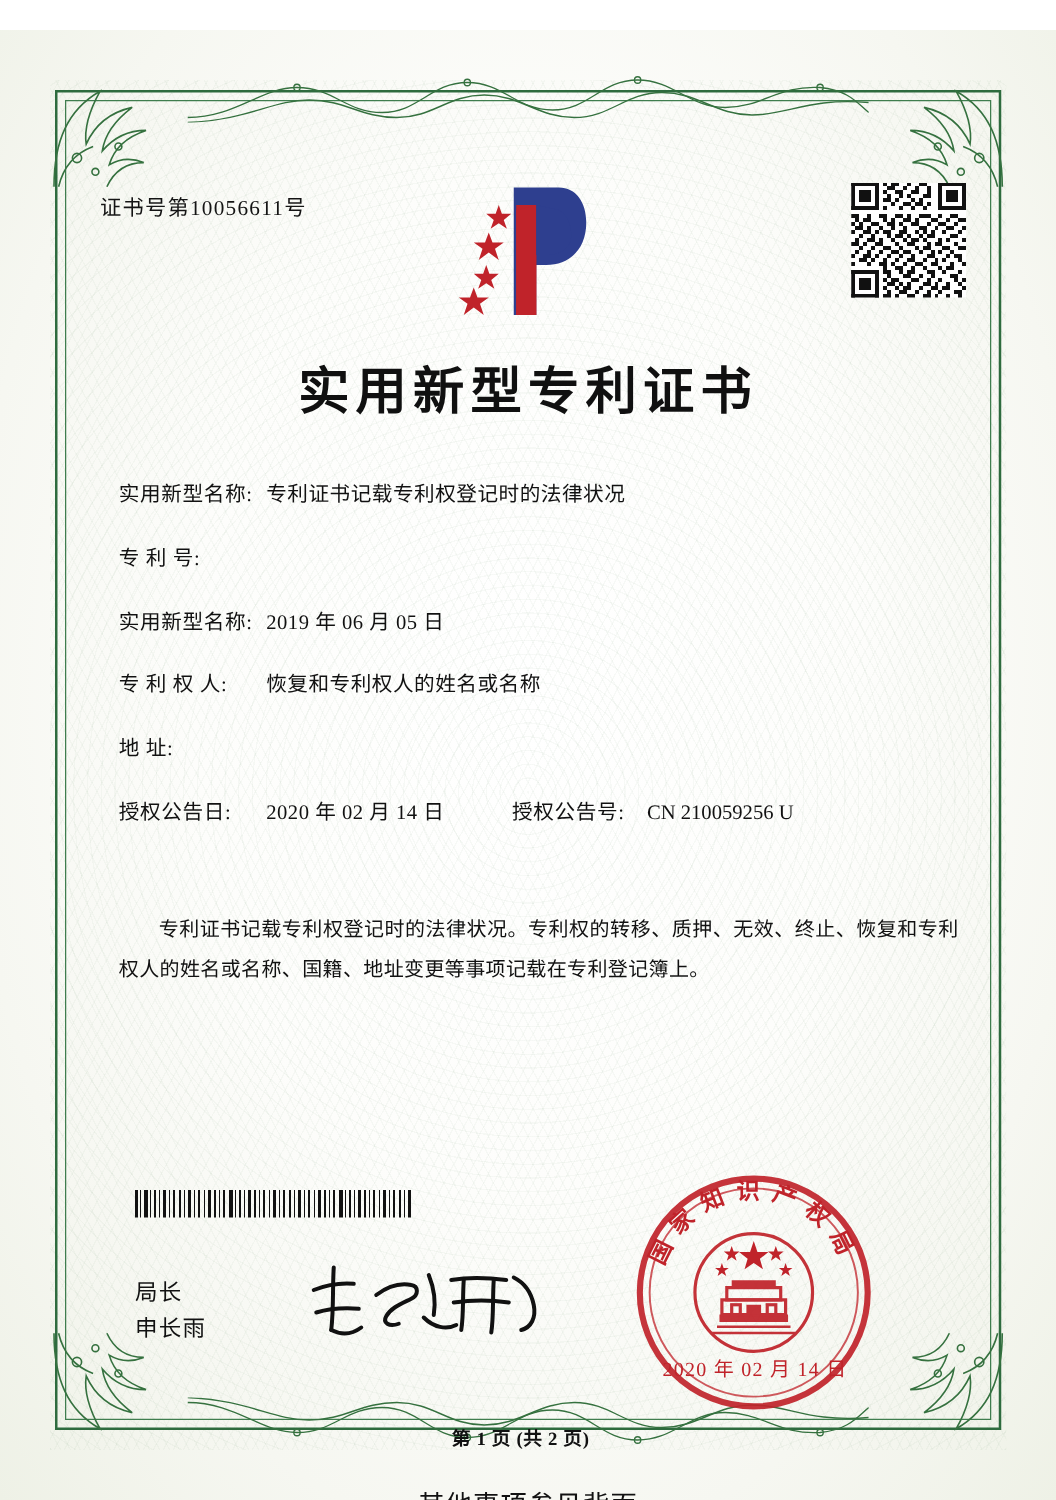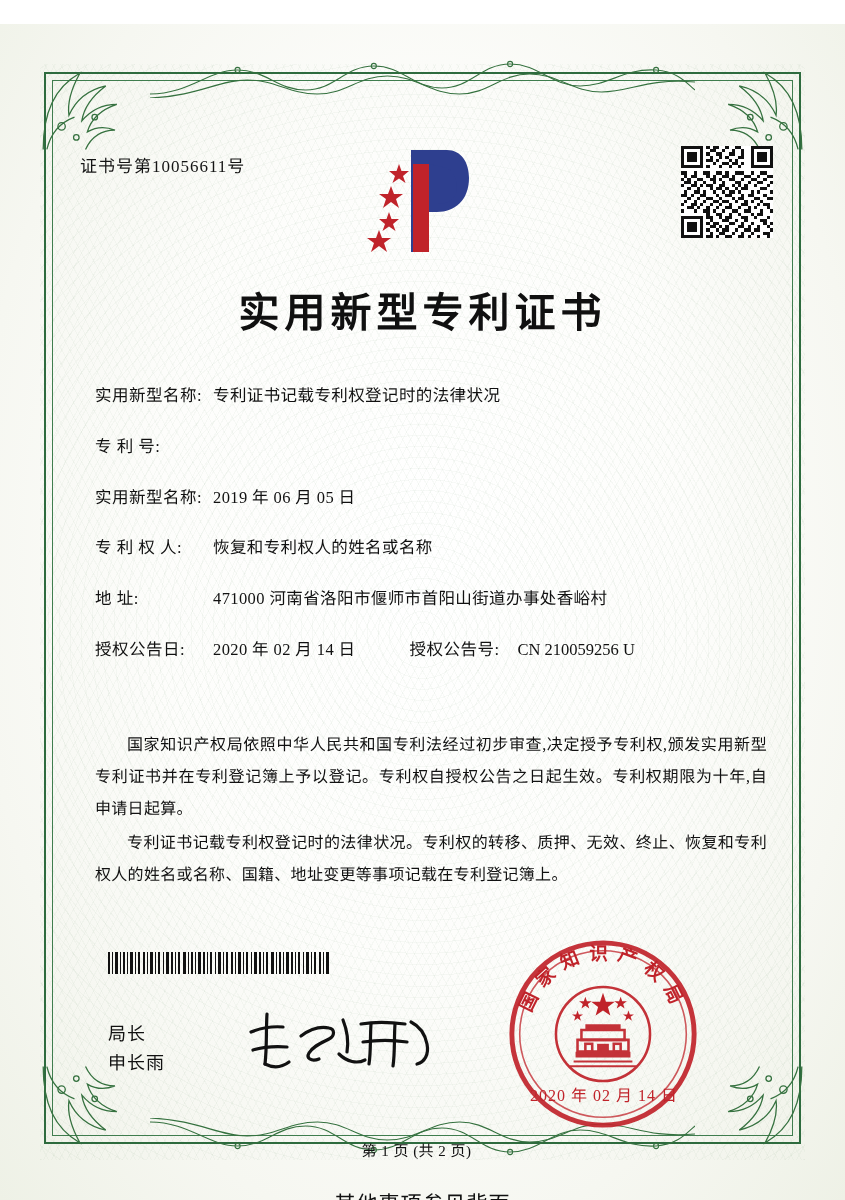--- a/index.html
+++ b/index.html
@@ -215,20 +215,21 @@
 
   
   .page-indicator {
     position: absolute;
     left: 0; right: 12px;
     top: 1115px;
     text-align: center;
     font-size: 15px;
     color: #111;
     letter-spacing: 0.5px;
+    font-weight: bold;
   }
   .footer-note {
     position: absolute;
     left: 0; right: 0;
     top: 1163px;
     text-align: center;
     font-size: 21px;
     color: #111;
     letter-spacing: 1px;
   }
@@ -554,34 +555,32 @@
       <div class="field-value">2019 年 06 月 05 日</div>
     </div>
 
     <div class="field-row">
       <div class="field-label">专 利 权 人:</div>
       <div class="field-value">恢复和专利权人的姓名或名称</div>
     </div>
 
     <div class="field-row">
       <div class="field-label">地 址:</div>
-      <div class="field-value">471000 河南省洛阳市偃师市首阳山街道办事处香峪村</div>
     </div>
 
     <div class="field-row dual">
       <div class="field-label">授权公告日:</div>
       <div class="field-value">2020 年 02 月 14 日</div>
       <div class="field-label2">授权公告号:</div>
       <div class="field-value2">CN 210059256 U</div>
     </div>
 
   </div>
 
   <div class="body-text">
-    <p>国家知识产权局依照中华人民共和国专利法经过初步审查,决定授予专利权,颁发实用新型专利证书并在专利登记簿上予以登记。专利权自授权公告之日起生效。专利权期限为十年,自申请日起算。</p>
     <p>专利证书记载专利权登记时的法律状况。专利权的转移、质押、无效、终止、恢复和专利权人的姓名或名称、国籍、地址变更等事项记载在专利登记簿上。</p>
   </div>
 
   <div class="barcode">
     <svg viewBox="0 0 222 22" shape-rendering="crispEdges">
       <g fill="#111111">
         <rect x="0" y="0" width="2" height="22"></rect>
           <rect x="4" y="0" width="1" height="22"></rect>
         <rect x="7" y="0" width="3" height="22"></rect>
           <rect x="12" y="0" width="1" height="22"></rect>

